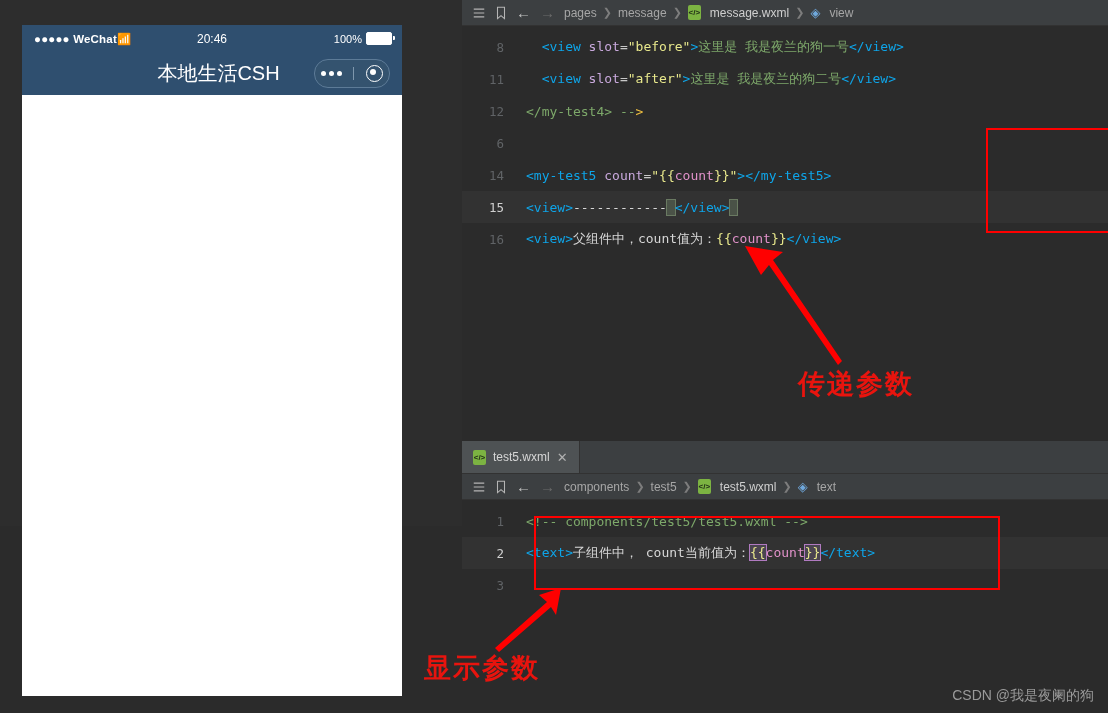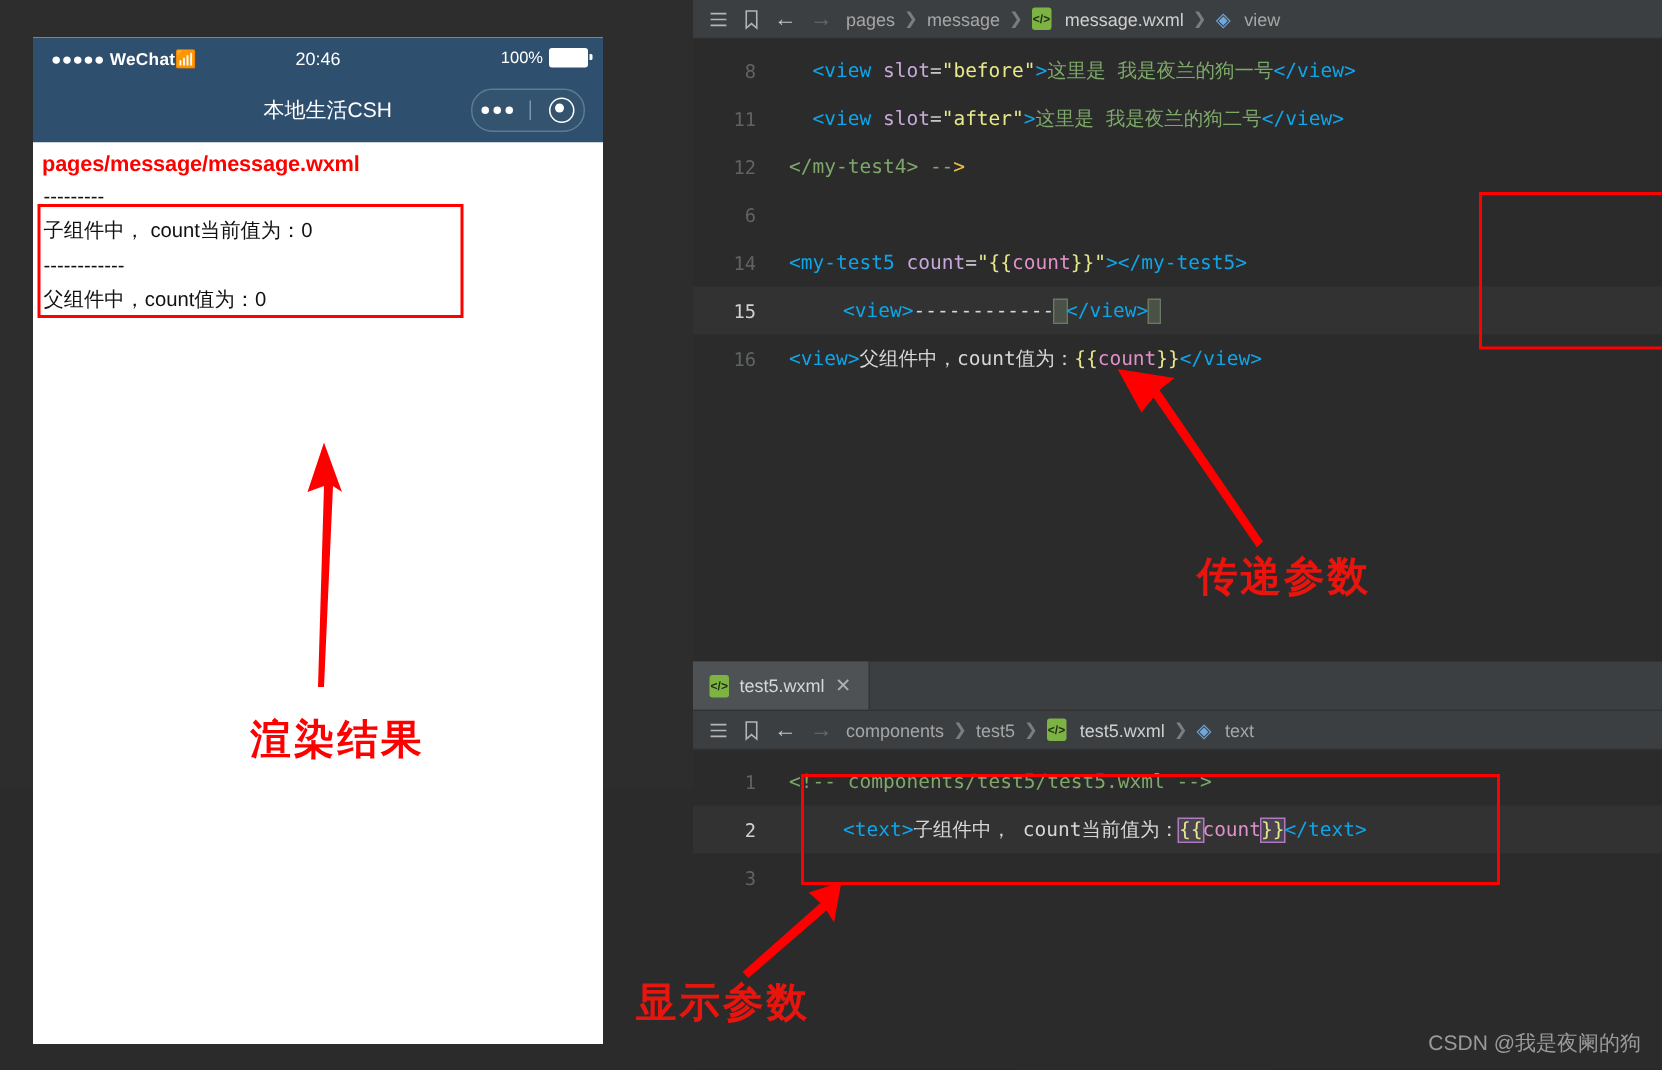--- a/index.html
+++ b/index.html
@@ -79,21 +79,21 @@
   #nav-bar {
     height: 43px;
     background: #2f4f6f;
     position: relative;
     display: flex;
     align-items: center;
     justify-content: center;
   }
   #nav-title {
     color: #ffffff;
-    font-size: 14px;
+    font-size: 20px;
     margin-left: 13px;
   }
   #capsule {
     position: absolute;
     right: 12px;
     width: 74px; height: 27px;
     border: 1px solid #5d7b97;
     border-radius: 14px;
     background: #34536f;
     display: flex;
@@ -242,21 +242,21 @@
     font-family: "DejaVu Sans Mono", "Liberation Mono", monospace;
     font-size: 13px;
     padding-top: 5px;
   }
   .code-row {
     display: flex;
     align-items: center;
     height: 32px;
     white-space: pre;
   }
-  .code-row.active { background: #323232; gap: 36px; }
+  .code-row.active { background: #323232; }
   .gutter {
     width: 42px;
     flex: 0 0 42px;
     text-align: right;
     padding-right: 11px;
     color: #606366;
     font-size: 12.5px;
     user-select: none;
   }
   .code-row.active .gutter { color: #d0d0d0; }
@@ -334,36 +334,20 @@
         <span id="capsule-dots">
             <i></i>
             <i></i>
             <i></i>
           </span>
         <span id="capsule-divider"></span>
         <span id="capsule-target"></span>
       </div>
     </div>
 
-    <div id="page-body">
-      <div id="page-path-label">pages/message/message.wxml</div>
-
-      <div class="render-line">---------</div>
-      <div class="render-line">子组件中， count当前值为：0</div>
-      <div class="render-line">------------</div>
-      <div class="render-line">父组件中，count值为：0</div>
-
-      <div id="render-redbox"></div>
-
-      <svg id="render-arrow" class="arrow-svg" viewBox="0 0 100 165">
-        <polygon points="44,0 56,33 50,29 44,163 40,163 44,29 33,33" fill="#ff0000"></polygon>
-      </svg>
-
-      <div id="render-annotation">渲染结果</div>
-    </div>
 
   </div>
 </div>
 
 <div id="editor-area">
 
   <div id="editor-top">
 
     <div class="breadcrumb-bar">
       <span class="bc-icon">

